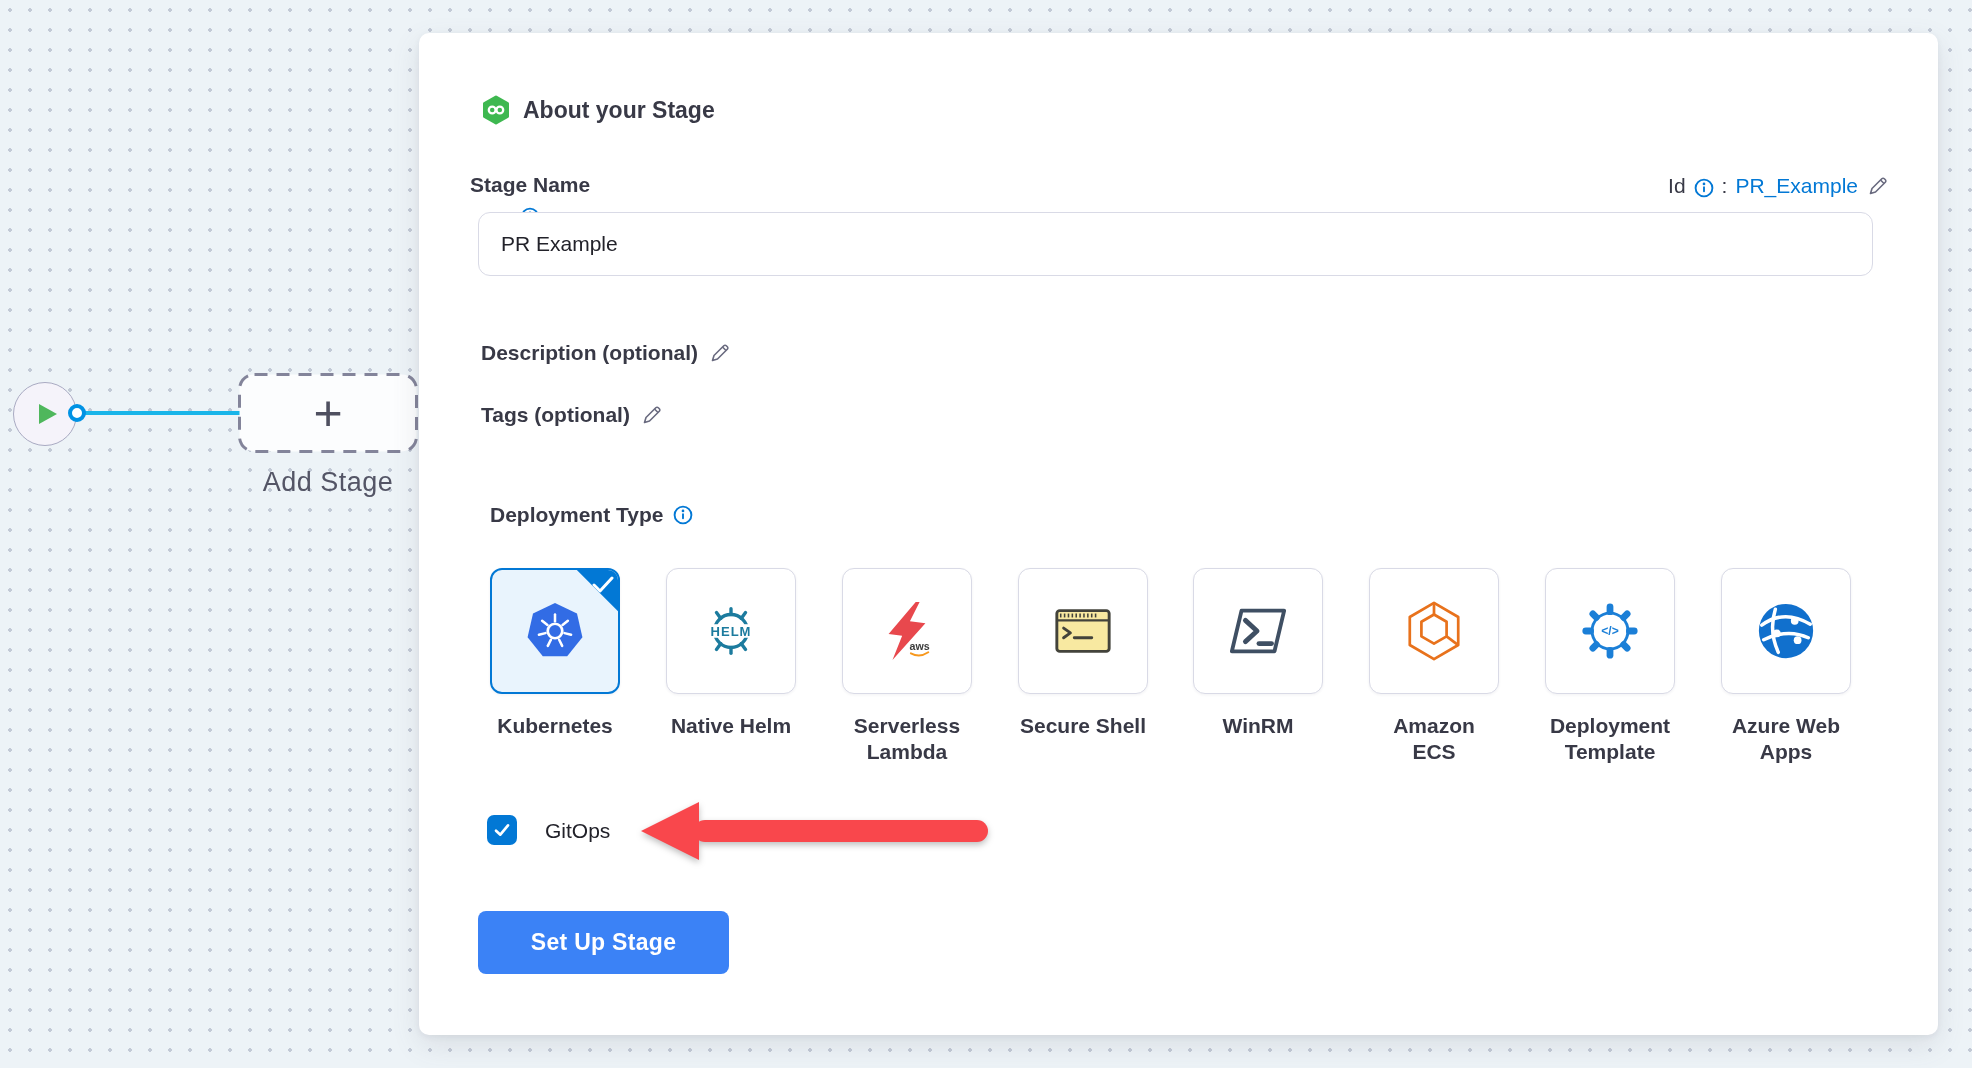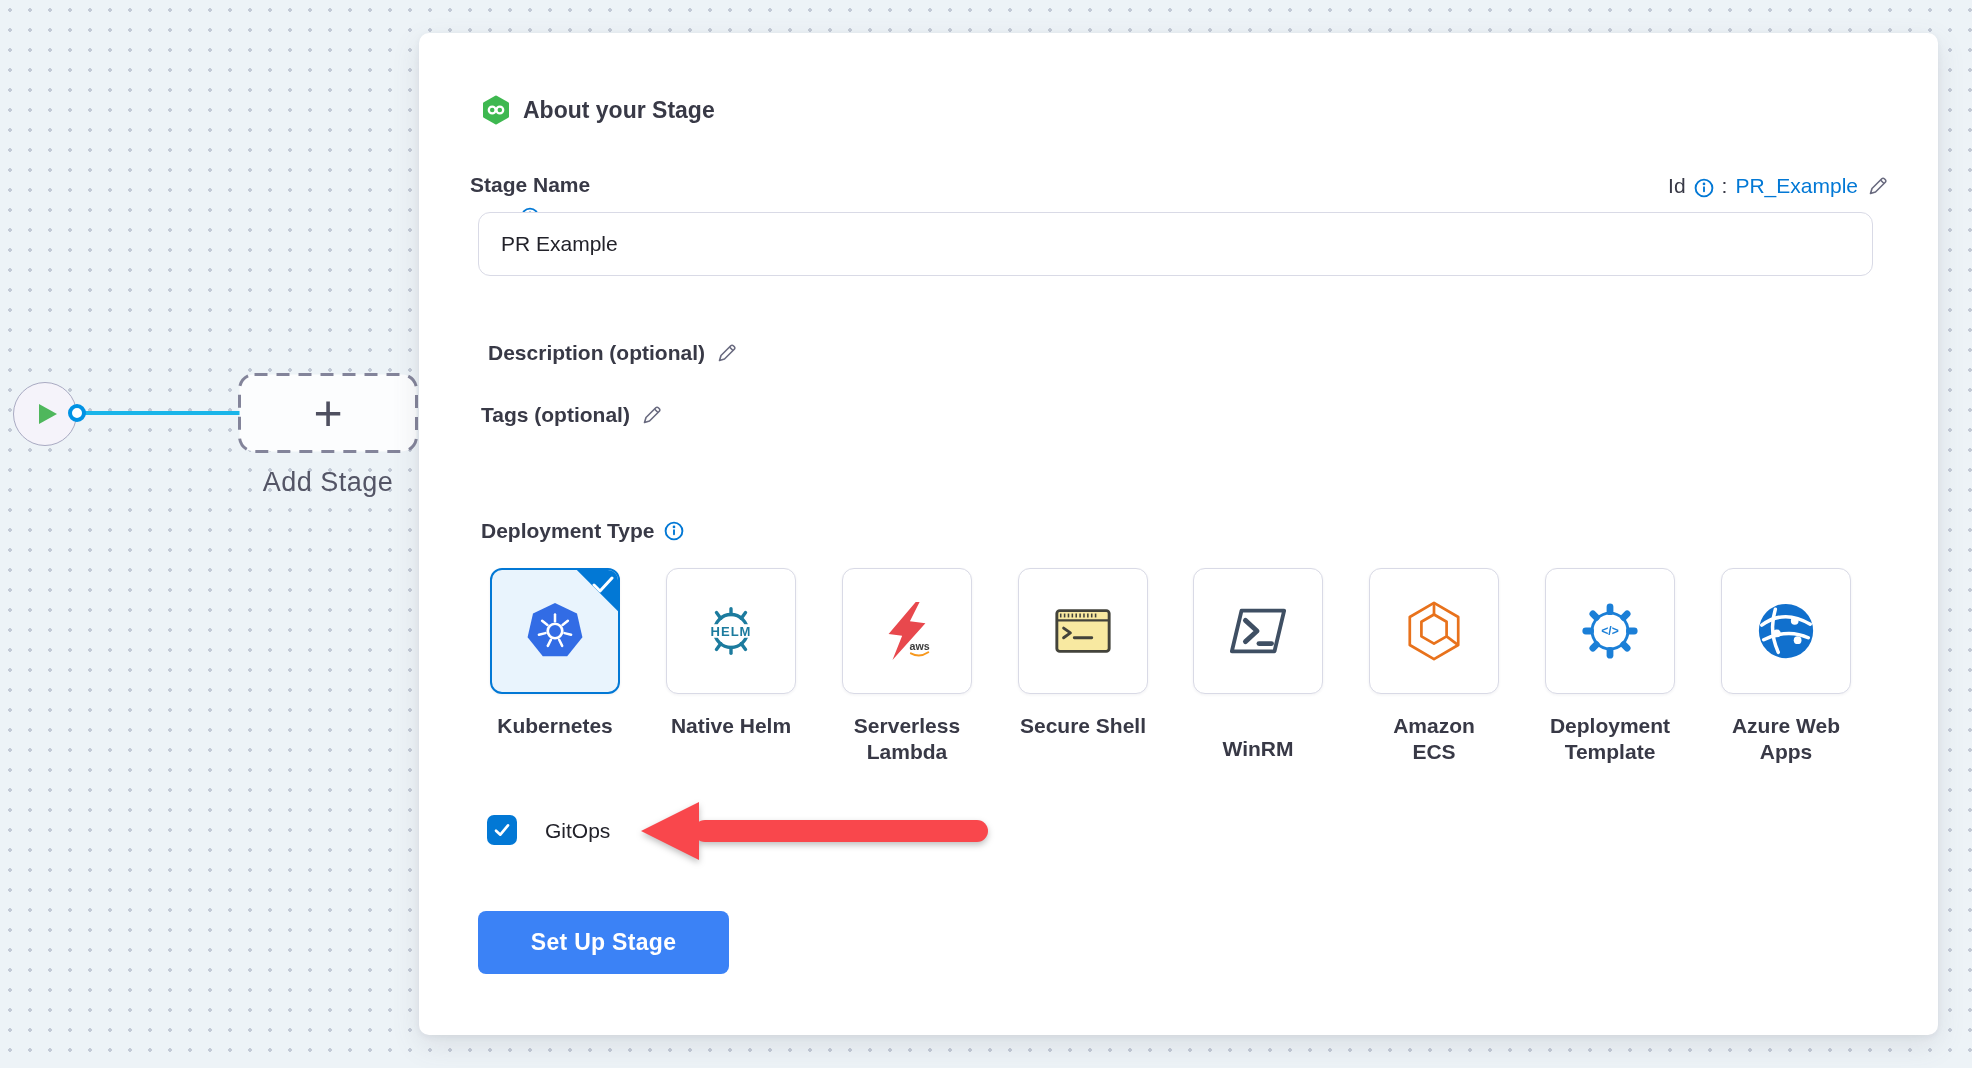--- a/index.html
+++ b/index.html
@@ -51,23 +51,23 @@
   .id-row{top:141px;right:48px;display:flex;align-items:flex-end;gap:8px;font-size:21px;}
   .id-label{color:#383946;font-weight:500;}
   .id-sep{color:#383946;}
   .id-value{color:#0278d5;font-weight:500;}
 
   .stage-name-input{
     left:59px;top:179px;width:1395px;height:64px;box-sizing:border-box;
     border:1px solid #d9dae6;border-radius:12px;padding:0 22px;
     font-family:inherit;font-size:21px;color:#22222a;outline:none;background:#fff;
   }
-  .description-row{left:62px;top:308px;margin-left:7px;}
+  .description-row{left:62px;top:308px;}
   .tags-row{left:62px;top:370px;}
-  .deploy-label-row{left:62px;top:470px;margin-top:16px;}
+  .deploy-label-row{left:71px;top:470px;}
 
   
   .deploy-card{
     top:535px;width:130px;height:126px;box-sizing:border-box;background:#fff;
     border:1px solid #d9dae6;border-radius:12px;cursor:pointer;
     display:flex;align-items:center;justify-content:center;
     box-shadow:0 1px 3px rgba(40,41,61,.06);
   }
   .deploy-card.selected{
     border:2px solid #0278d5;background:#e9f4fd;overflow:hidden;
@@ -309,21 +309,21 @@
         <circle cx="44" cy="41.5" r="4"></circle>
       </g>
     </svg>
   </div>
 
   <div class="abs deploy-label" style="left:48px;">Kubernetes</div>
   <div class="abs deploy-label" style="left:224px;">Native Helm</div>
   <div class="abs deploy-label" style="left:400px;">Serverless
 Lambda</div>
   <div class="abs deploy-label" style="left:576px;">Secure Shell</div>
-  <div class="abs deploy-label" style="left:751px;margin-top:23px;">WinRM</div>
+  <div class="abs deploy-label" style="left:751px;">WinRM</div>
   <div class="abs deploy-label" style="left:927px;">Amazon
 ECS</div>
   <div class="abs deploy-label" style="left:1103px;">Deployment
 Template</div>
   <div class="abs deploy-label" style="left:1279px;">Azure Web
 Apps</div>
 
   <div class="abs gitops-checkbox">
     <svg width="20" height="20" viewBox="0 0 30 30">
       <polyline points="6,16 12.5,22 24,8" fill="none" stroke="#ffffff" stroke-width="4" stroke-linecap="round" stroke-linejoin="round"></polyline>

